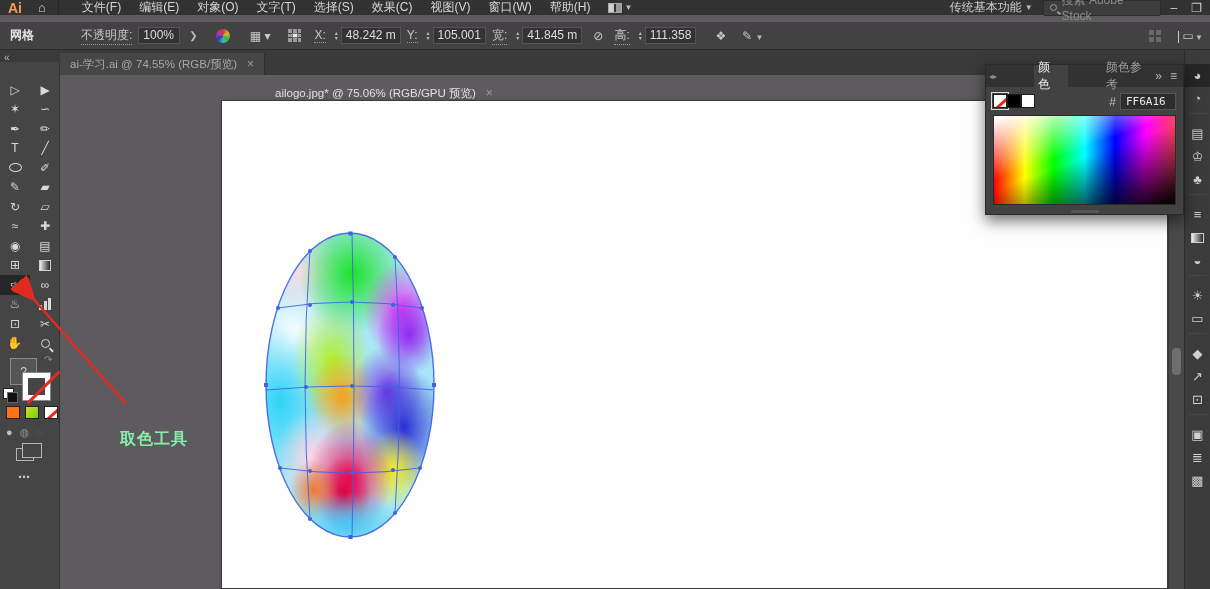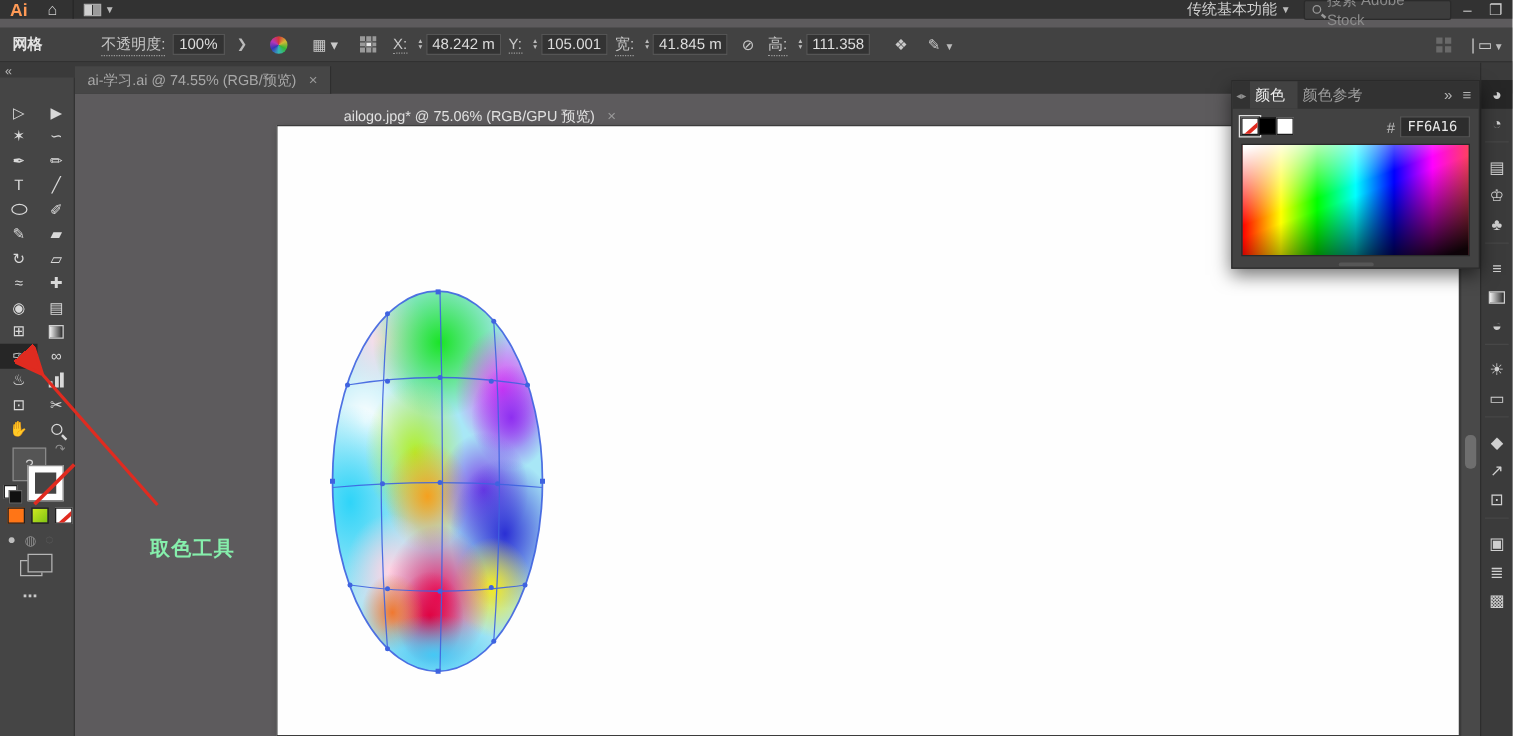--- a/index.html
+++ b/index.html
@@ -93,21 +93,21 @@
   .dock { position:absolute; right:0; top:50px; width:26px; bottom:0; background:#3b3b3b; border-left:1px solid #2d2d2d; z-index:22; display:flex; flex-direction:column; align-items:stretch; padding-top:14px; }
   .dock-item { height:23px; display:flex; align-items:center; justify-content:center; color:#cfcfcf; font-size:13px; }
   .dock-item.active { background:#262626; }
   .dock-div { height:9px; border-top:1px solid #474747; margin:3px 3px 0 3px; }
   .d-grad { width:13px; height:10px; border:1px solid #cfcfcf; background:linear-gradient(90deg,#efefef,#2a2a2a); }
 
   
   .color-panel { position:absolute; left:985px; top:64px; width:199px; height:151px; z-index:28; box-shadow:0 6px 14px rgba(0,0,0,.55); background:#424242; border:1px solid #2a2a2a; }
   .cp-header { height:22px; background:#323232; display:flex; align-items:center; }
   .cp-grip { color:#8f8f8f; font-size:8px; padding:0 3px; }
-  .cp-tab { padding:3px 10px 3px 4px; color:#9c9c9c; height:22px; display:flex; align-items:center; }
+  .cp-tab { padding:3px 10px 3px 4px; color:#9c9c9c; height:22px; display:flex; align-items:center;margin-left:34px; }
   .cp-tab.active { background:#424242; color:#ededed; }
   .cp-head-right { margin-left:auto; display:flex; gap:8px; padding-right:6px; color:#b5b5b5; }
   .cp-body { position:relative; height:128px; }
   .cp-swatches { position:absolute; left:7px; top:7px; display:flex; }
   .cp-sw { width:14px; height:14px; border:1px solid #1c1c1c; position:relative; }
   .cp-sw.none { background:#fff; overflow:hidden; outline:1px solid #ddd; outline-offset:1px; }
   .cp-sw.none::after { content:""; position:absolute; left:-3px; top:5px; width:26px; height:3px; background:#e02b20; transform:rotate(-42deg); }
   .cp-hex { position:absolute; right:7px; top:6px; display:flex; align-items:center; gap:4px; }
   .cp-hex .h { color:#bdbdbd; }
   .cp-hex .box { background:#2d2d2d; border:1px solid #555; color:#e8e8e8; font-family:"DejaVu Sans Mono",monospace; font-size:11px; padding:1px 5px; width:56px; }
@@ -117,20 +117,31 @@
       linear-gradient(340deg, rgba(0,0,0,.95) 4%, rgba(0,0,0,0) 52%),
       linear-gradient(90deg,#ff0000,#ffff00 17%,#00ff00 33%,#00ffff 50%,#0000ff 67%,#ff00ff 84%,#ff4060 100%); }
   .cp-grip-bottom { position:absolute; left:50%; bottom:2px; width:28px; height:3px; margin-left:-14px; background:#565656; border-radius:2px; }
 </style>
 </head>
 <body>
 
 <div class="menubar">
   <span class="ai-logo">Ai</span>
   <span class="home-icon">⌂</span>
+  <div class="menu-items">
+      <span class="menu-item">文件(F)</span>
+      <span class="menu-item">编辑(E)</span>
+      <span class="menu-item">对象(O)</span>
+      <span class="menu-item">文字(T)</span>
+      <span class="menu-item">选择(S)</span>
+      <span class="menu-item">效果(C)</span>
+      <span class="menu-item">视图(V)</span>
+      <span class="menu-item">窗口(W)</span>
+      <span class="menu-item">帮助(H)</span>
+    </div>
   <span class="arrange-docs">
       <span class="rects"></span>
       <span class="chev">▼</span>
     </span>
   <div class="menubar-right">
     <div class="workspace">
       <span>传统基本功能</span>
       <span class="chev">▼</span>
     </div>
     <div class="searchbox">

